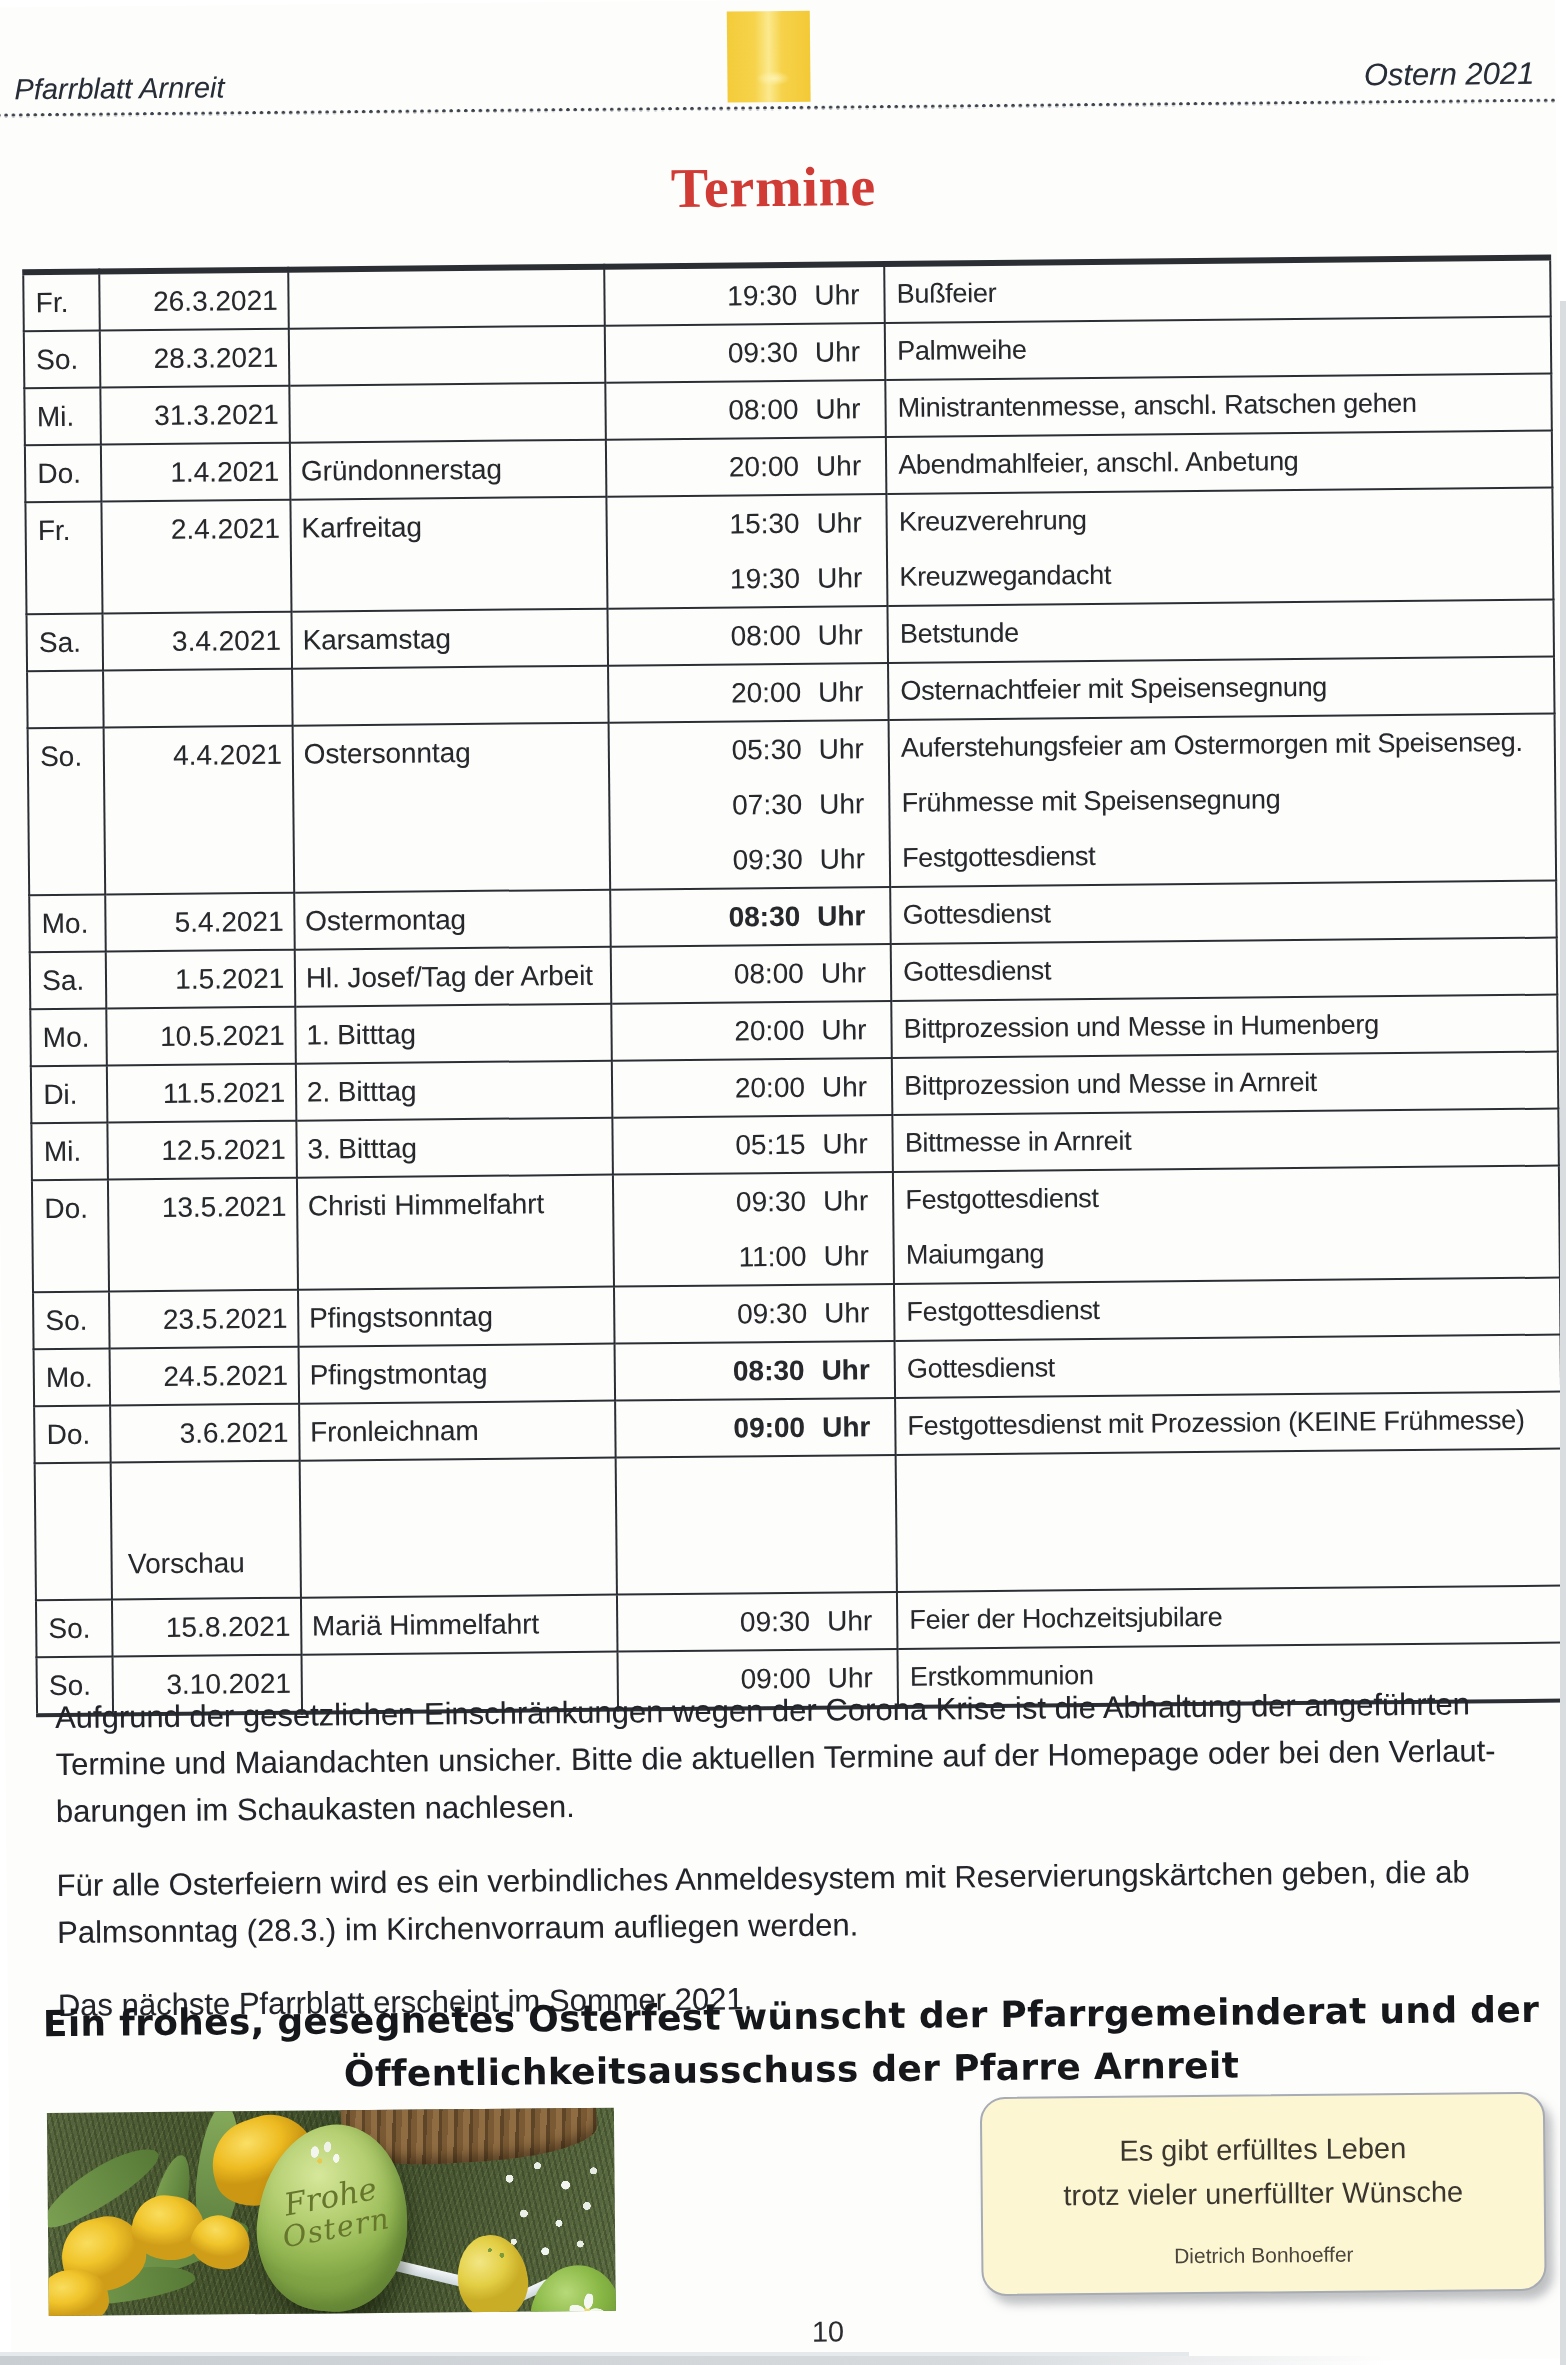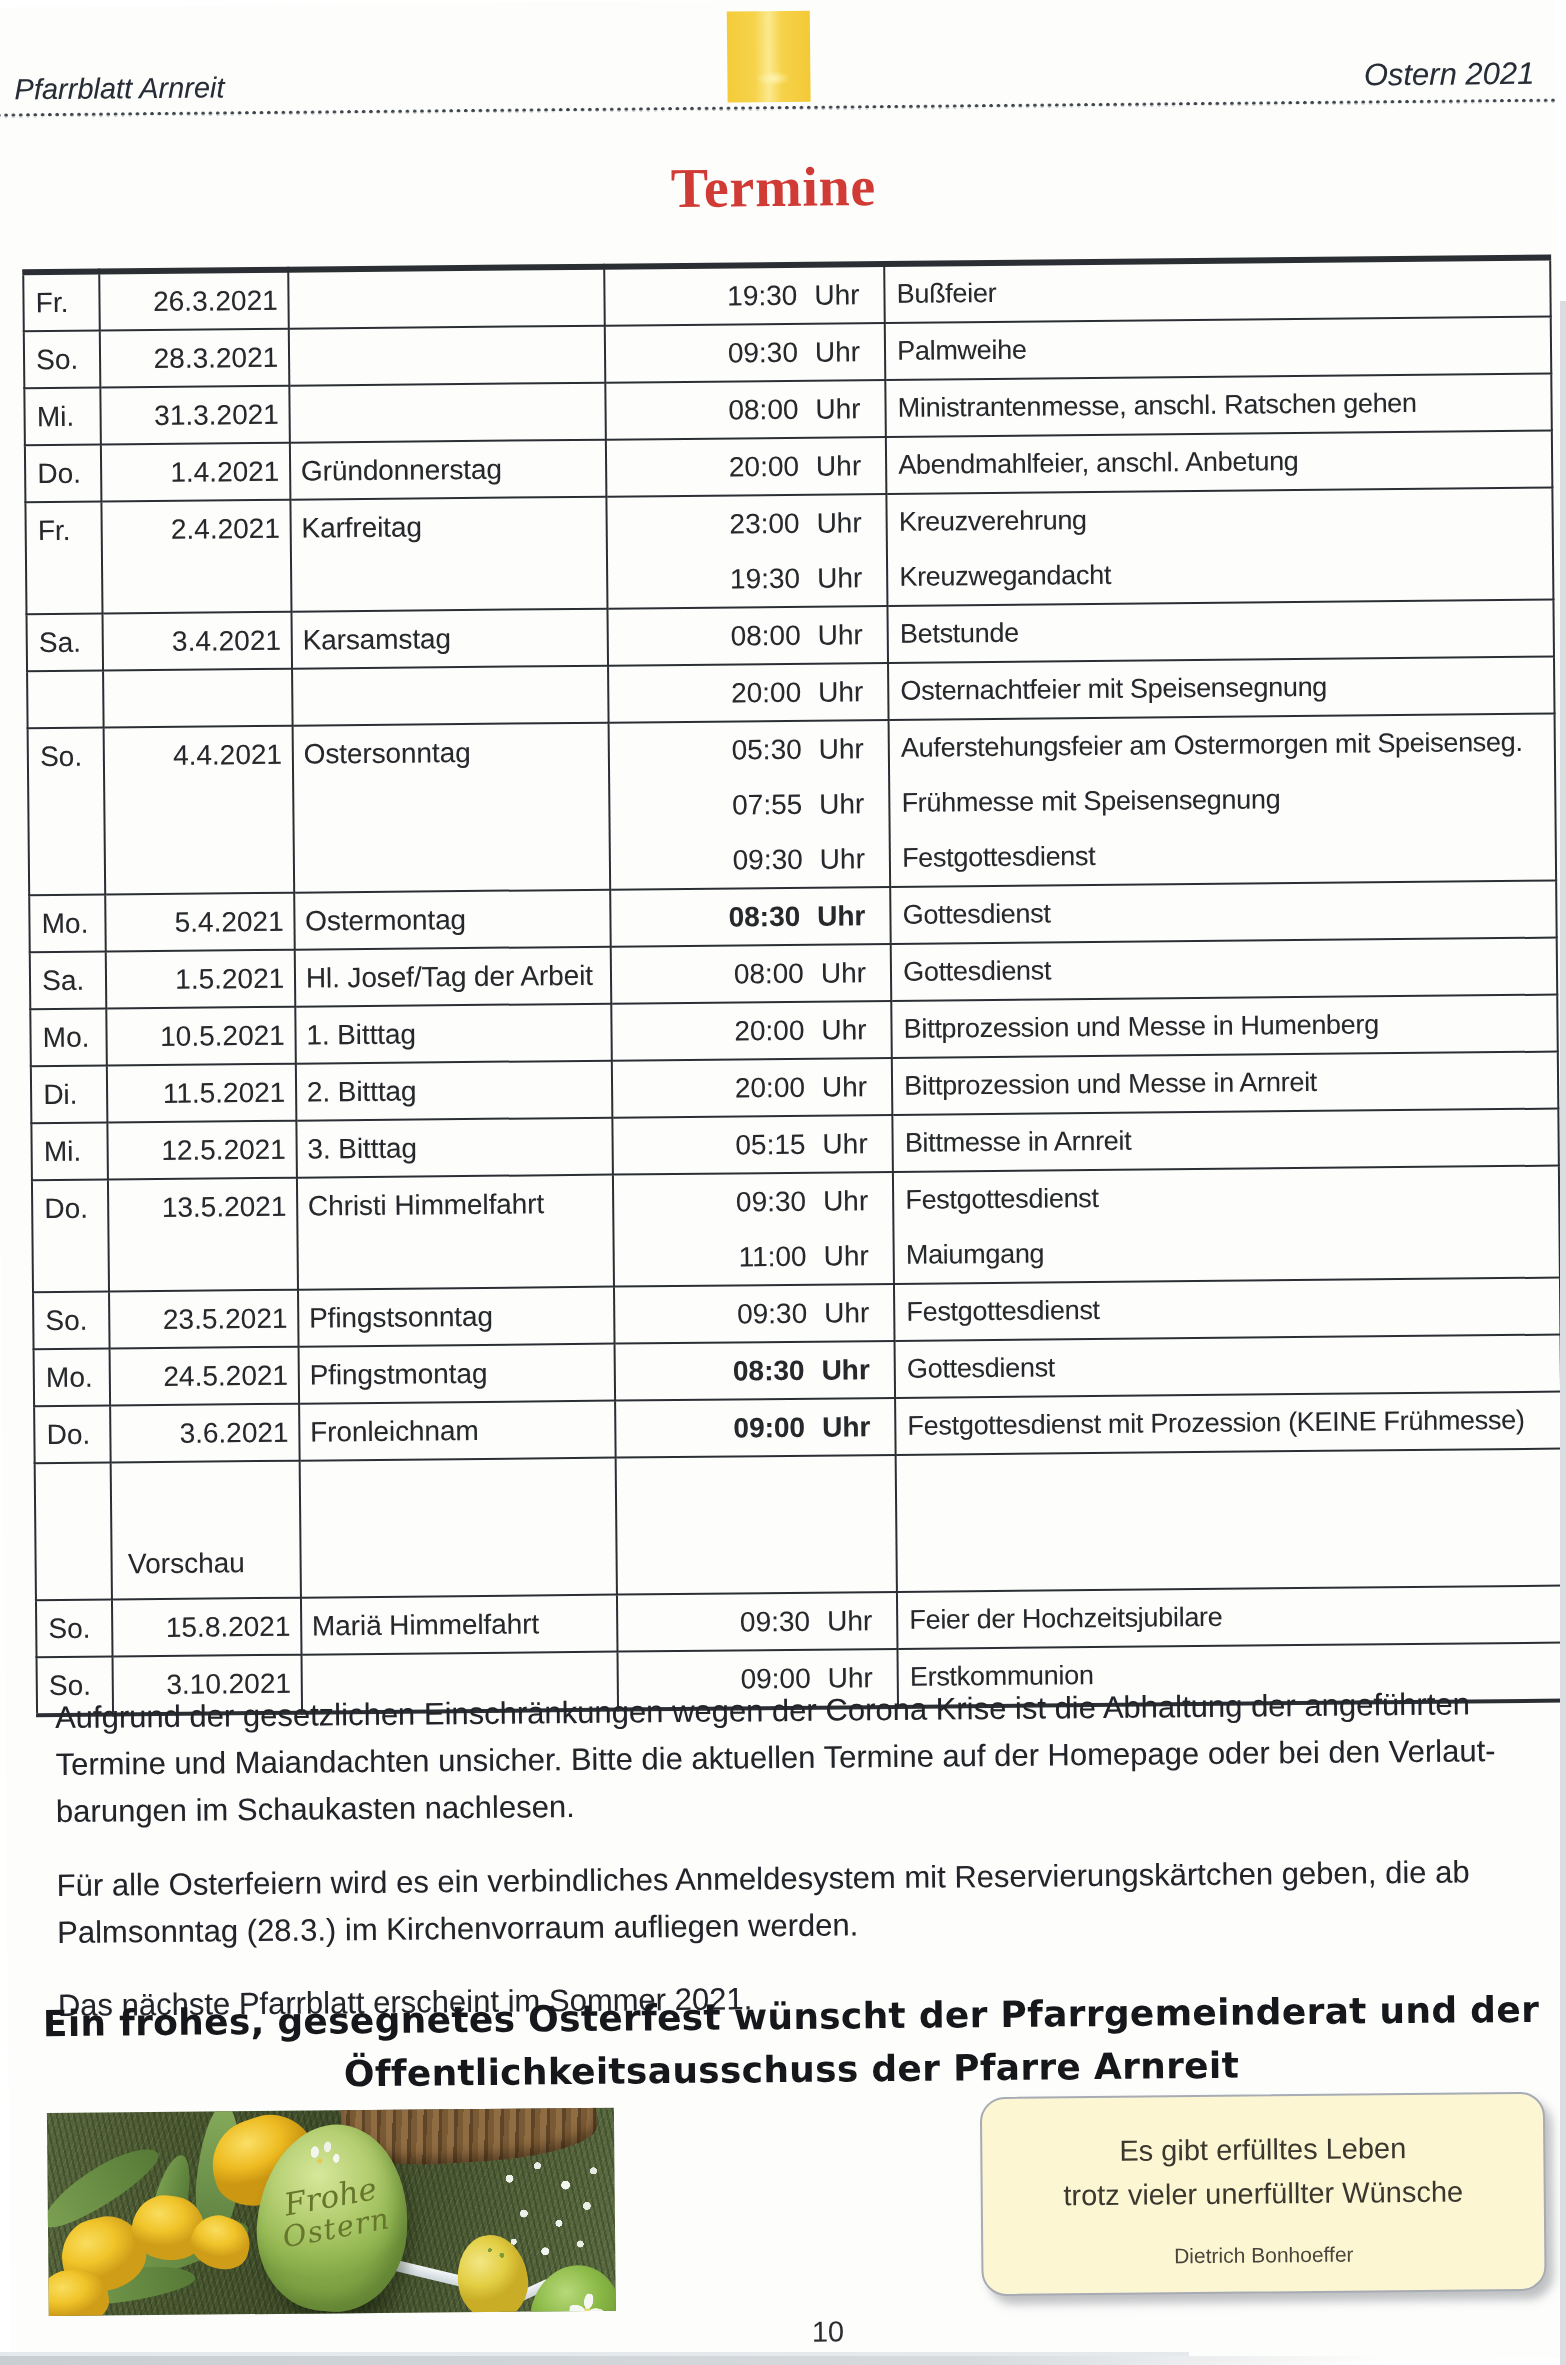--- a/index.html
+++ b/index.html
@@ -248,21 +248,21 @@
               <div class="ln day-ln">Fr.</div>
             </td>
             <td class="c-date">
               <div class="ln date-ln">2.4.2021</div>
             </td>
             <td class="c-name">
               <div class="ln name-ln">Karfreitag</div>
             </td>
             <td class="c-time">
               <div class="tln">
-                <span class="tv">23:00</span>
+                <span class="tv">15:30</span>
                 <span class="tu">Uhr</span>
               </div>
               <div class="tln">
                 <span class="tv">19:30</span>
                 <span class="tu">Uhr</span>
               </div>
             </td>
             <td class="c-desc">
               <div class="dln">Kreuzverehrung</div>
               <div class="dln">Kreuzwegandacht</div>
@@ -317,21 +317,21 @@
             </td>
             <td class="c-name">
               <div class="ln name-ln">Ostersonntag</div>
             </td>
             <td class="c-time">
               <div class="tln">
                 <span class="tv">05:30</span>
                 <span class="tu">Uhr</span>
               </div>
               <div class="tln">
-                <span class="tv">07:55</span>
+                <span class="tv">07:30</span>
                 <span class="tu">Uhr</span>
               </div>
               <div class="tln">
                 <span class="tv">09:30</span>
                 <span class="tu">Uhr</span>
               </div>
             </td>
             <td class="c-desc">
               <div class="dln">Auferstehungsfeier am Ostermorgen mit Speisenseg.</div>
               <div class="dln">Frühmesse mit Speisensegnung</div>

